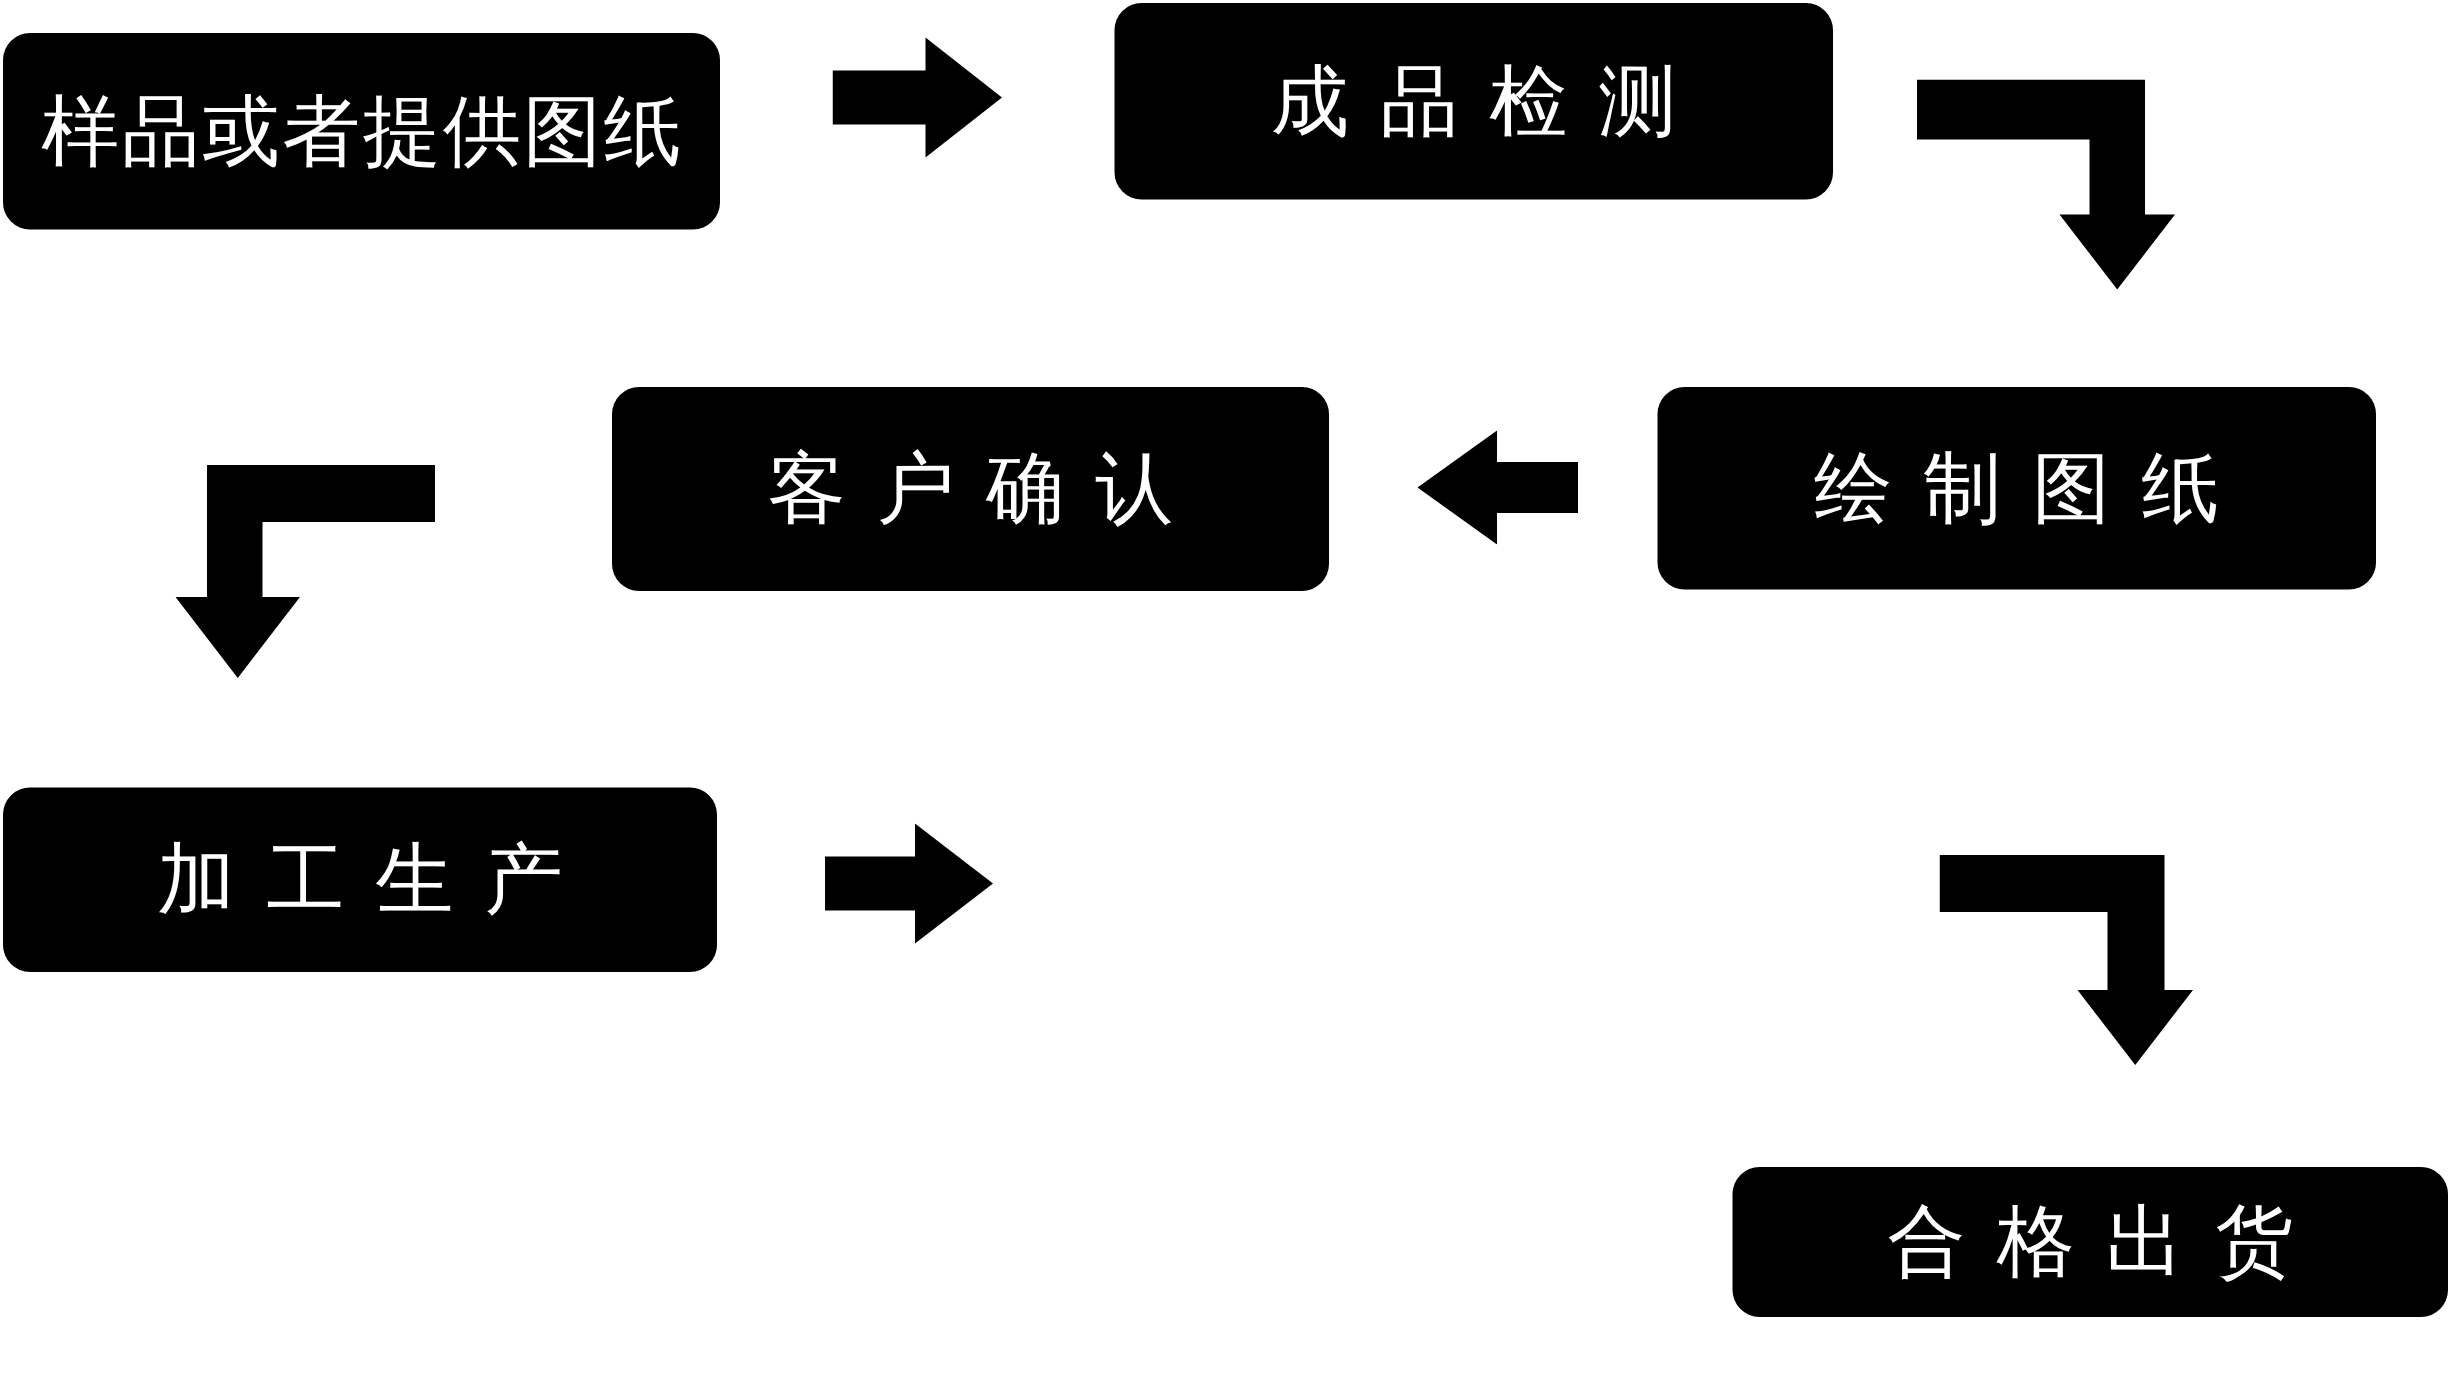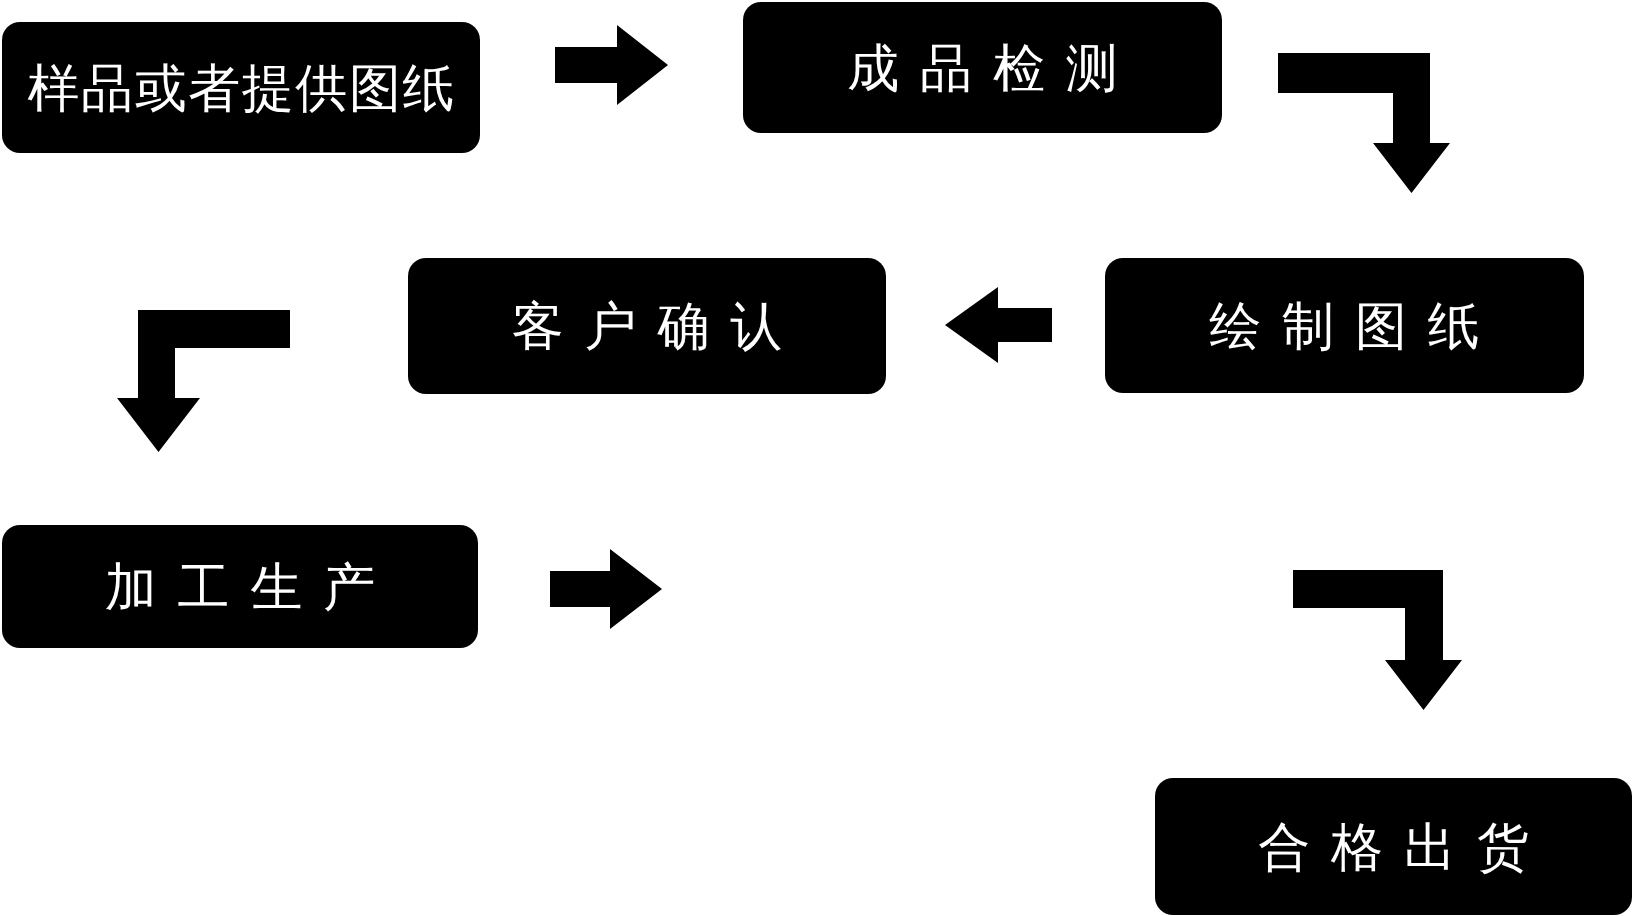--- a/index.html
+++ b/index.html
@@ -85,17 +85,17 @@
 
   <svg class="arrow" style="left:550px; top:549px;" width="112" height="80" viewBox="0 0 112 80" aria-hidden="true">
     <polygon points="0,22 60,22 60,0 112,40 60,80 60,58 0,58" fill="#000000"></polygon>
   </svg>
 
 
   <svg class="arrow" style="left:1293px; top:570px;" width="169" height="140" viewBox="0 0 169 140" aria-hidden="true">
     <polygon points="0,0 150,0 150,90 169,90 130.5,140 92,90 112,90 112,38 0,38" fill="#000000"></polygon>
   </svg>
 
-  <div class="node" style="left:1155px; top:778px; width:477px; height:137px;">
+  <div class="node" style="left:1155px; top:778px; width:477px; height:100px;">
     <span class="node-label ls-wide">合格出货</span>
   </div>
 
 </div>
 
 </body></html>

